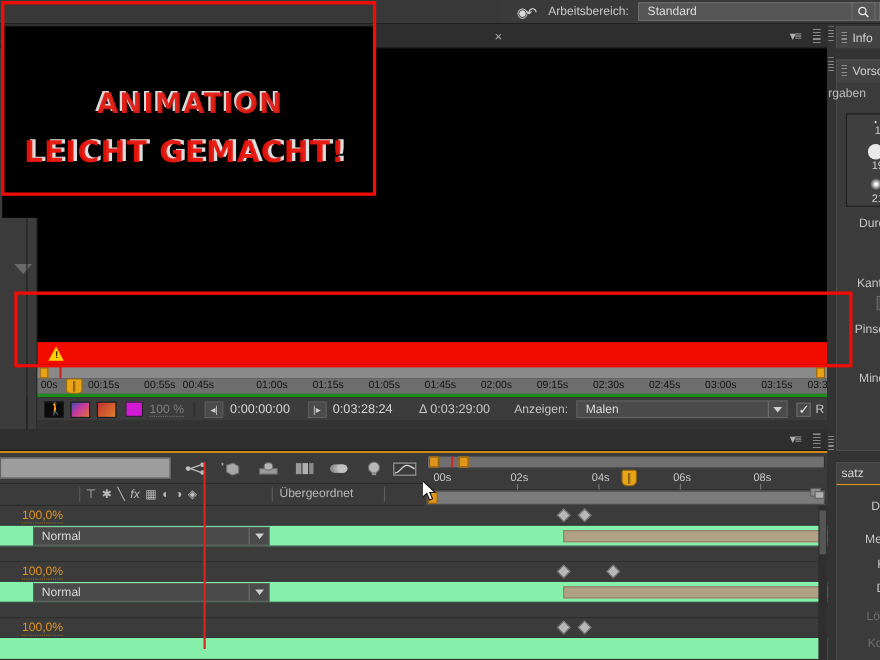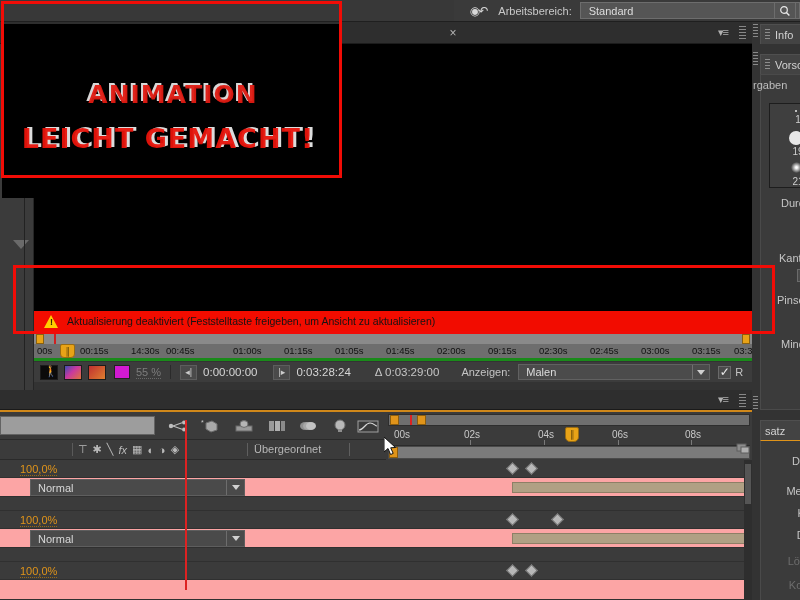--- a/index.html
+++ b/index.html
@@ -365,21 +365,21 @@
     color:#4a3405; font-size:8px; text-align:center; line-height:14px; z-index:25;
   }
   .tl-cti-line {
     position:absolute; left:185px; top:30px; width:2px; height:170px;
     background:#d22; z-index:24;
   }
 
   
   .tl-rows { position:absolute; left:0; top:70px; width:752px; height:140px; background:#3b3b3b;}
   .row { position:absolute; left:0; width:752px; border-bottom:1px solid #303030; }
-  .row-alt { background:#fca5a5; }
+  .row-alt { background:#86efac; }
   .opacity-val { position:absolute; left:20px; color:#e0941a; font-size:11px;
     border-bottom:1px dotted #9a6a12; }
   .mode-sel {
     position:absolute; left:30px; width:215px; height:17px;
     background:#4a4a4a; border:1px solid #5e5e5e;
     display:flex; align-items:center; color:#d8d8d8; font-size:11px;
   }
   .mode-sel span { padding-left:7px; }
   .mode-arrow { position:absolute; right:0; top:0; width:18px; height:15px;
     border-left:1px solid #6d6d6d; display:flex; align-items:center; justify-content:center; }
@@ -442,54 +442,53 @@
       <div class="preview-text">
         <div class="pt-line pt-white1">ANIMATION</div>
         <div class="pt-line pt-red1">ANIMATION</div>
         <div class="pt-line pt-white2">LEICHT GEMACHT!</div>
         <div class="pt-line pt-red2">LEICHT GEMACHT!</div>
       </div>
     </div>
 
     <div class="warn-banner">
       <div class="warn-tri"></div>
-      <span>Aktualisierung deaktiviert (Feststelltaste freigeben, um Ansicht zu aktualisieren)</span>
     </div>
 
     <div class="vr-track">
       <div class="vr-cap-l"></div>
       <div class="vr-cap-r"></div>
       <div class="vr-mark"></div>
     </div>
     <div class="vr-labels">
       <div class="vr-label" style="left:3px">00s</div>
       <div class="vr-cti">║</div>
       <div class="vr-label" style="left:46px">00:15s</div>
-      <div class="vr-label" style="left:97px">14:30s</div>
+      <div class="vr-label" style="left:97px">00:55s</div>
       <div class="vr-label" style="left:132px">00:45s</div>
       <div class="vr-label" style="left:199px">01:00s</div>
       <div class="vr-label" style="left:250px">01:15s</div>
       <div class="vr-label" style="left:301px">01:05s</div>
       <div class="vr-label" style="left:352px">01:45s</div>
       <div class="vr-label" style="left:403px">02:00s</div>
       <div class="vr-label" style="left:454px">09:15s</div>
       <div class="vr-label" style="left:505px">02:30s</div>
       <div class="vr-label" style="left:556px">02:45s</div>
       <div class="vr-label" style="left:607px">03:00s</div>
       <div class="vr-label" style="left:658px">03:15s</div>
       <div class="vr-label" style="left:700px">03:3</div>
     </div>
     <div class="vr-strip-green"></div>
 
     <div class="compbar1">
       <div class="cb-icon ico-man"></div>
       <div class="cb-icon ico-rgb"></div>
       <div class="cb-icon ico-alpha"></div>
       <div class="ico-swatch"></div>
-      <div class="cb-pct">55 %</div>
+      <div class="cb-pct">100 %</div>
       <div class="cb-sep"></div>
       <div class="tc-btn">◂|</div>
       <div class="tc-val">0:00:00:00</div>
       <div class="tc-btn" style="margin-left:16px">|▸</div>
       <div class="tc-val">0:03:28:24</div>
       <div class="tc-delta">Δ 0:03:29:00</div>
       <div class="show-lbl">Anzeigen:</div>
       <div class="show-sel">
         <span>Malen</span>
         <div class="show-arrow"></div>

